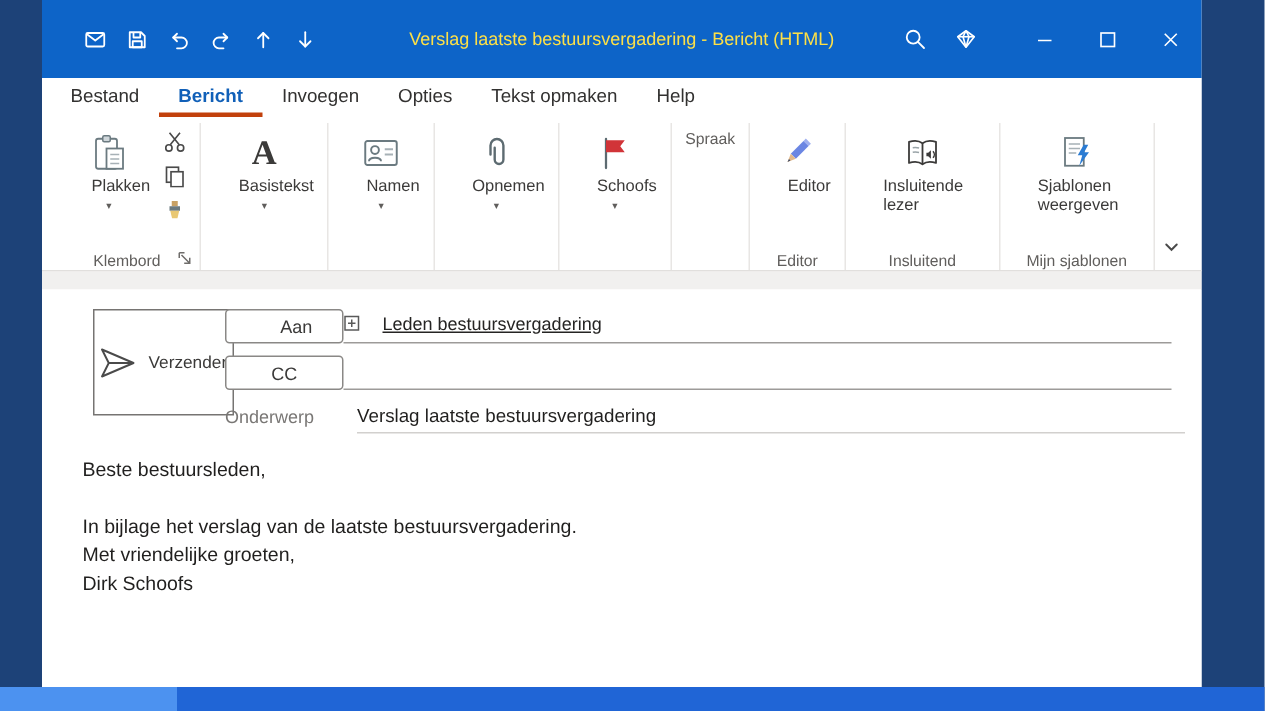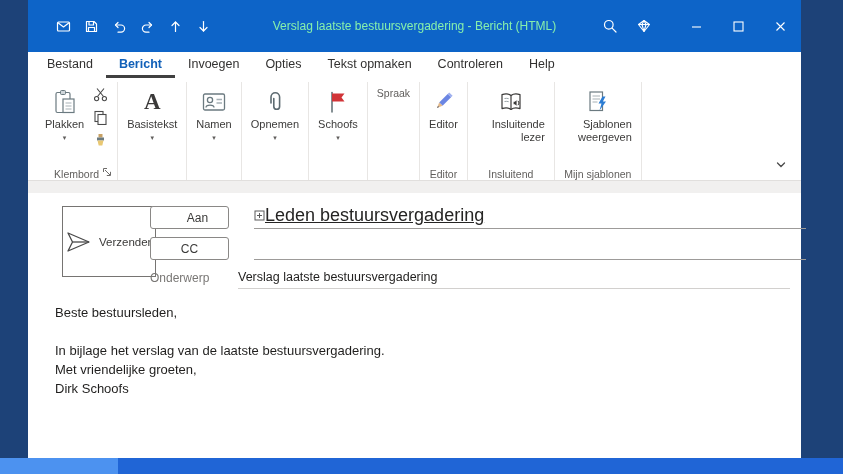--- a/index.html
+++ b/index.html
@@ -21,54 +21,54 @@
 
   
   .titlebar {
     position:relative; height:52px; background:#0d64c8;
     display:flex; align-items:center; flex:0 0 auto;
   }
   .qat { display:flex; align-items:center; gap:13px; margin-left:28px; }
   .tb-btn { display:flex; align-items:center; justify-content:center; cursor:default; }
   .tb-title {
     position:absolute; left:50%; top:0; height:52px; transform:translateX(-50%);
-    display:flex; align-items:center; font-size:12px; color:#86efac; white-space:nowrap;
+    display:flex; align-items:center; font-size:12px; color:#fde047; white-space:nowrap;
   }
   .tb-right { margin-left:auto; display:flex; align-items:center; height:100%; }
   .tb-right .tb-btn { width:34px; height:100%; }
   .cap { width:42px; height:100%; display:flex; align-items:center; justify-content:center; }
 
   
   .tabrow {
     height:26px; background:#fff; display:flex; align-items:flex-end;
     padding-left:6px; flex:0 0 auto;
   }
   .tab {
     padding:4px 13px 7px; font-size:12.5px; color:#323130; white-space:nowrap; cursor:default;
   }
   .tab.active {
-    color:#1160b8; font-weight:700; padding-bottom:4px; border-bottom:3px solid #404040;
+    color:#1160b8; font-weight:700; padding-bottom:4px; border-bottom:3px solid #c2410c;
   }
 
   
   .ribbon {
     position:relative; height:103px; background:#fff;
     border-bottom:1px solid #e1dfdd; display:flex; align-items:stretch;
     padding:4px 8px 0 8px; flex:0 0 auto;
   }
   .rgroup { display:flex; flex-direction:column; padding:0 5px; border-right:1px solid #e8e6e4; }
   .rgroup-content { flex:1; display:flex; align-items:flex-start; }
   .rgroup-footer {
     position:relative; height:17px; display:flex; align-items:flex-end; justify-content:center;
     font-size:10.5px; color:#605e5c; white-space:nowrap; padding:0 4px;
   }
   .launcher { position:absolute; right:0; bottom:3px; cursor:default; }
   .rbtn { display:flex; flex-direction:column; align-items:center; padding:3px 4px; cursor:default; }
   .rbtn .icn { height:33px; display:flex; align-items:center; justify-content:center; }
-  .rbtn .lbl { font-size:11px; color:#3b3a39; line-height:12.5px; text-align:right; white-space:nowrap; }
+  .rbtn .lbl { font-size:11px; color:#3b3a39; line-height:12.5px; text-align:left; white-space:nowrap;margin-left:16px; }
   .rbtn .lbl.two { white-space:normal; width:68px; }
   .rbtn .chev { font-size:7px; color:#605e5c; line-height:9px; margin-top:2px; }
   .mini-col { display:flex; flex-direction:column; gap:8px; padding:5px 2px 0 2px; }
   .mini { width:20px; height:15px; display:flex; align-items:center; justify-content:center; cursor:default; }
   .a-glyph { font-size:23px; font-weight:600; color:#3b3a39; line-height:26px; font-family:"Liberation Serif","DejaVu Serif",serif; }
   .ribbon-collapse { position:absolute; right:14px; bottom:9px; cursor:default; }
 
   
   .gapstrip { height:12px; background:#f1f0ef; flex:0 0 auto; }
 
@@ -81,23 +81,23 @@
     cursor:default;
   }
   .send-btn .slbl { font-size:11.5px; color:#3b3a39; }
   .pill-btn {
     position:absolute; left:122px; width:79px; height:23px;
     border:1px solid #8a8886; border-radius:3px; background:#fff;
     font-size:12px; color:#3b3a39; display:flex; align-items:center; justify-content:center;
     cursor:default;
   }
   .field {
-    position:absolute; left:226px; width:552px; height:26px;
-    border-bottom:1px solid #9d9b99; display:flex; align-items:center; gap:0;
-    font-size:18px;
+    position:absolute; left:201px; width:552px; height:26px;
+    border-bottom:1px solid #9d9b99; display:flex; align-items:center; gap:15px;
+    font-size:12px;
   }
   .recip { text-decoration:underline; color:#252423; }
   .subject-label { position:absolute; left:122px; top:78px; font-size:12px; color:#797775; }
   .subject-field {
     position:absolute; left:210px; top:72px; width:552px; height:24px;
     border-bottom:1px solid #d2d0ce; display:flex; align-items:center; font-size:12.5px; color:#201f1e;
   }
   .msg-body { position:absolute; left:27px; top:110px; right:30px; font-size:13px; color:#201f1e; cursor:text; }
   .body-line { min-height:19px; line-height:19px; white-space:pre-wrap; }
 
@@ -185,21 +185,20 @@
       </span>
     </div>
   </div>
 
   <div class="tabrow">
     <span class="tab">Bestand</span>
     <span class="tab active">Bericht</span>
     <span class="tab">Invoegen</span>
     <span class="tab">Opties</span>
     <span class="tab">Tekst opmaken</span>
-    <span class="tab">Controleren</span>
     <span class="tab">Help</span>
   </div>
 
   <div class="ribbon">
 
     <div class="rgroup">
       <div class="rgroup-content">
         <div class="rbtn">
           <div class="icn">
             <svg width="28" height="28" viewBox="0 0 28 28">

